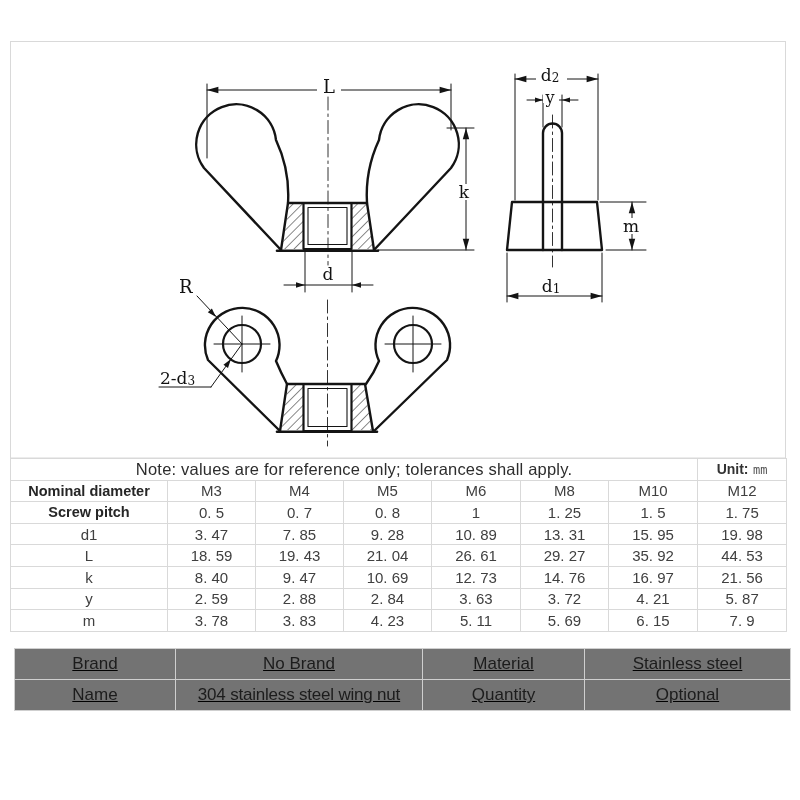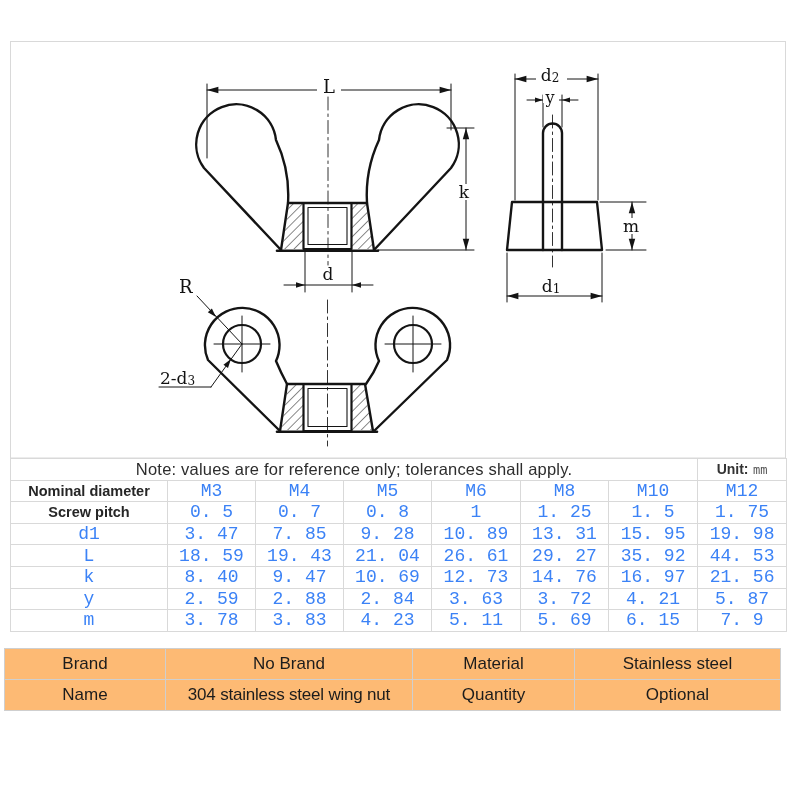--- a/index.html
+++ b/index.html
@@ -11,25 +11,25 @@
   
   table.spec{position:absolute;left:10px;top:458px;width:776px;
     border-collapse:collapse;table-layout:fixed;background:#fff;}
   table.spec td{border:1px solid #d9d9d9;text-align:center;vertical-align:middle;
     padding:0;height:20.6px;white-space:nowrap;overflow:hidden;}
   td.note-cell{font-size:16.5px;color:#2d2d2d;letter-spacing:.2px;margin-top:44px;}
   td.unit-cell{text-align:left;padding-left:3px;}
   .unit-word{font-size:14px;font-weight:bold;color:#333;}
   .unit-mm{font-size:12px;color:#555;font-family:"DejaVu Sans Mono",monospace;}
   .hdr{font-weight:bold;font-size:14.5px;color:#262626;border-radius:8px;}
-  .mono{font-family:Liberation Mono, monospace;font-size:18px;color:#3b82f6;}
+  .mono{font-family:Liberation Sans, sans-serif;font-size:15px;color:#404040;}
 
   
-  table.info{position:absolute;left:4px;top:648px;width:776px;
-    border-collapse:collapse;table-layout:fixed;background:#fdba74;}
+  table.info{position:absolute;left:14px;top:648px;width:776px;
+    border-collapse:collapse;table-layout:fixed;background:#737373;text-decoration:underline;}
   table.info td{border:1px solid #cfcfcf;height:30.2px;vertical-align:middle;
     font-size:17px;color:#1c1c1c;padding:0 8px;white-space:nowrap;overflow:hidden;}
   table.info td.lbl{text-align:center;padding:0 2px;}
   table.info td.val{text-align:center;}
   td.val-small{font-size:14.5px;letter-spacing:-.2px;}
 </style>
 </head>
 <body>
 
 <div class="stage">

